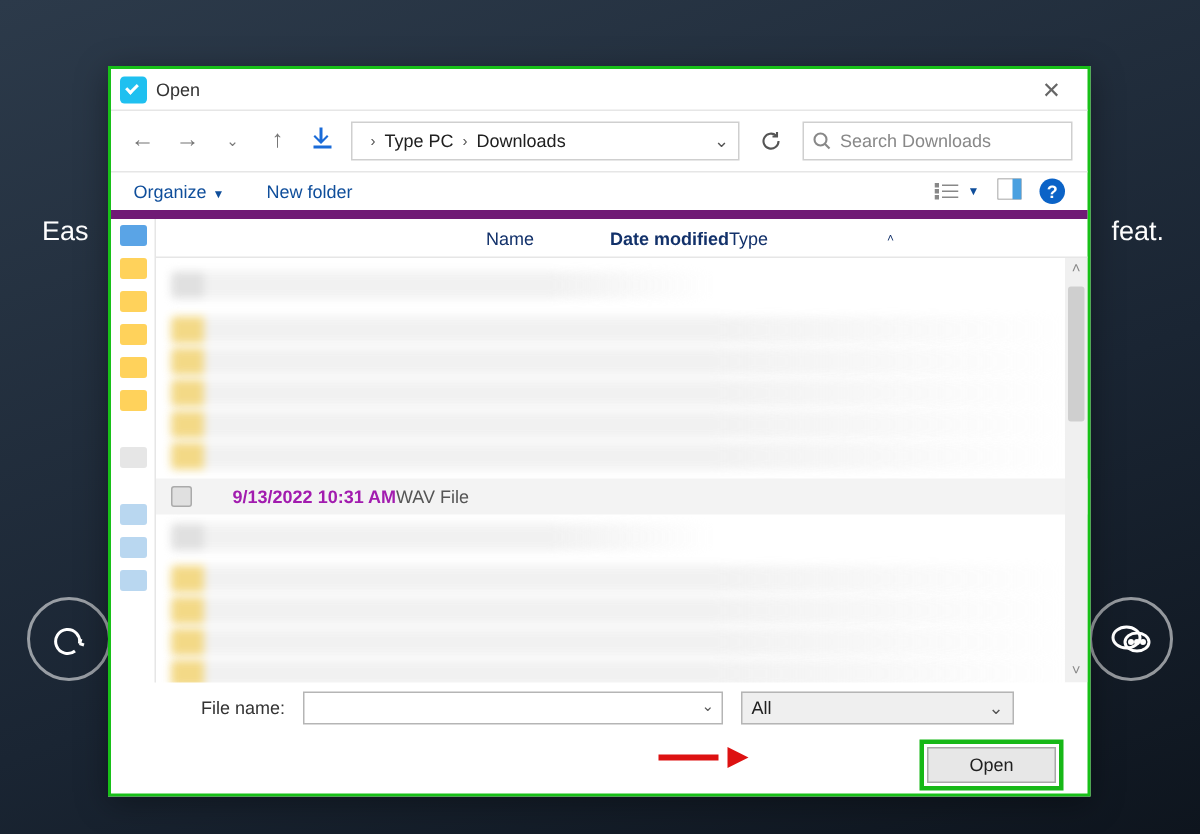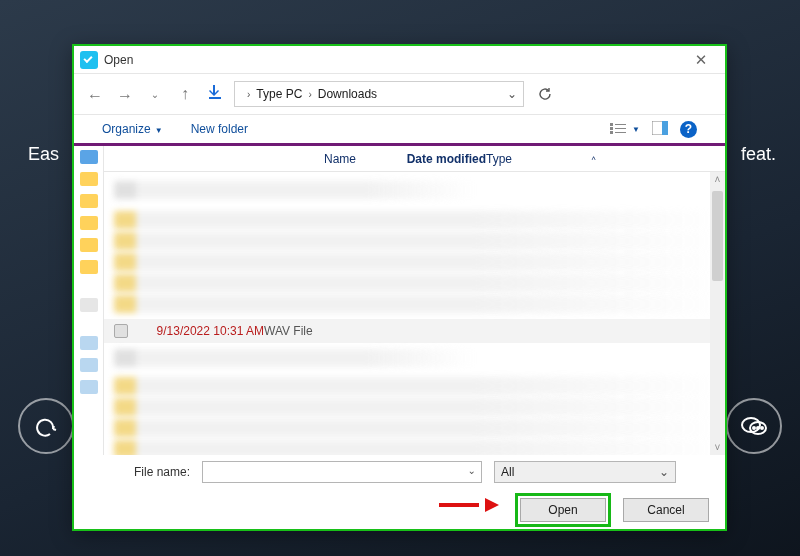--- a/index.html
+++ b/index.html
@@ -102,23 +102,23 @@
     width: 180px; height: 26px;
     border: 1px solid #cfcfcf;
     display: flex; align-items: center;
     padding: 0 6px; color:#888;
     gap: 6px;
   }
   
   .toolbar {
     height: 32px;
     border-top: 1px solid #e6e6e6;
-    border-bottom: 3px solid #701a75;
+    border-bottom: 6px solid #701a75;
     display: flex; align-items: center;
-    padding: 0 28px;
+    padding: 0 15px;
     gap: 28px;
     color: #0f4e9b;
   }
   .toolbar .right { margin-left:auto; display:flex; gap:12px; align-items:center; }
   .tri-down { font-size: 8px; margin-left:4px; color:#0f4e9b; }
   .help-icon {
     width:17px; height:17px; border-radius:50%;
     background:#0b63c7; color:#fff;
     display:flex;align-items:center;justify-content:center;
     font-size:12px; font-weight:bold;
@@ -155,21 +155,21 @@
   .blur-band.short { width: 60%; }
   .blur-band.grey { background: linear-gradient(90deg,#ddd 0 22px,#f0f0f0 22px 70%,transparent); }
   .selected-row {
     display:flex; align-items:center;
     height: 24px; margin: 6px -10px; padding: 0 10px;
     background: #f3f3f3;
     color:#222;
   }
   .sel-ic { width:14px;height:14px;border:1px solid #aaa;background:#e0e0e0;margin-right:6px;border-radius:2px; }
   .sel-name { width: 234px; white-space:nowrap; overflow:hidden; text-overflow:ellipsis; }
-  .sel-date { width: 130px; color:#b91c1c; }
+  .sel-date { width: 130px; color:#a21caf;font-weight:bold; }
   .sel-type { color:#555; }
   .scroll { position:absolute; right:0; top:0; bottom:0; width:15px; background:#f0f0f0; display:flex; flex-direction:column; align-items:center; }
   .scroll .arr { font-size:10px; color:#888; padding:2px 0; }
   .scroll .thumb { width:11px; height:90px; background:#cfcfcf; border-radius:2px; margin-top:4px; }
   
   .bottom { height: 74px; padding: 6px 16px 10px 16px; display:flex; flex-direction:column; gap:10px; }
   .frow { display:flex; align-items:center; gap:12px; }
   .frow label { width: 100px; text-align:right; color:#333; }
   .frow input[type=text] {
     width: 280px; height:22px;
@@ -246,20 +246,27 @@
       <span>Type PC</span>
       <span class="crumb-chev">›</span>
       <span>Downloads</span>
       <span class="crumb-arrow-down">⌄</span>
     </div>
     <div class="refresh">
       <svg width="14" height="14" viewBox="0 0 14 14" fill="none" stroke="#555" stroke-width="1.4">
           <path d="M12 7a5 5 0 11-1.5-3.5"></path>
           <path d="M11 1v3H8"></path>
         </svg>
+    </div>
+    <div class="search-box">
+      <svg width="12" height="12" viewBox="0 0 12 12" fill="none" stroke="#888" stroke-width="1.4">
+          <circle cx="5" cy="5" r="4"></circle>
+          <path d="M8 8l3 3"></path>
+        </svg>
+      <span>Search Downloads</span>
     </div>
   </div>
 
   <div class="toolbar">
     <span><span>Organize</span><span class="tri-down">▼</span></span>
     <span>New folder</span>
     <div class="right">
       <span style="display:flex;align-items:center;gap:2px;color:#444">
         <svg width="16" height="12" viewBox="0 0 16 12">
             <rect x="0" y="0" width="3" height="3" fill="#888"></rect>
@@ -347,17 +354,16 @@
       </div>
     </div>
     <div class="btnrow">
       <div class="red-arrow">
         <div class="shaft"></div>
           <div class="head"></div>
       </div>
       <div class="open-hl">
         <div class="btn">Open</div>
       </div>
-      <div class="btn">Cancel</div>
     </div>
   </div>
 
 </div>
 
 </body></html>

